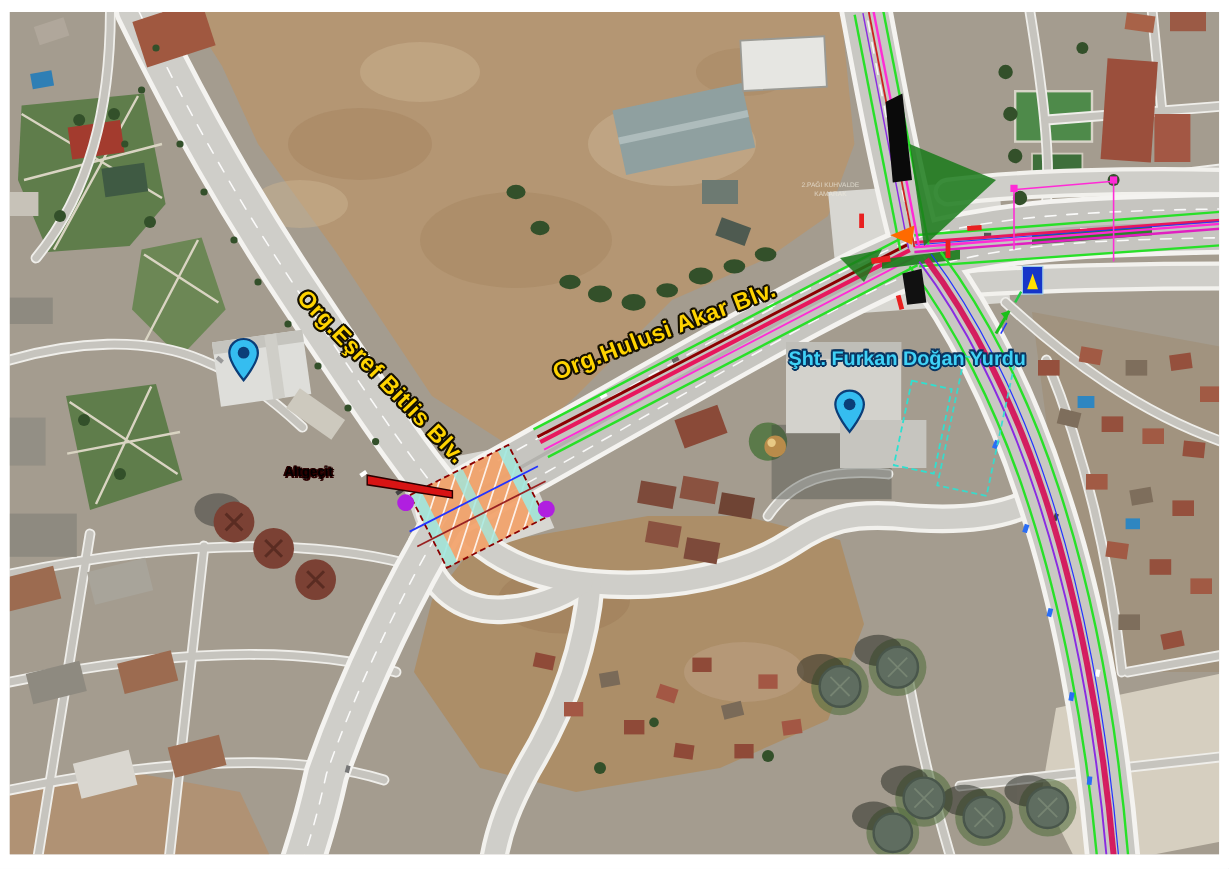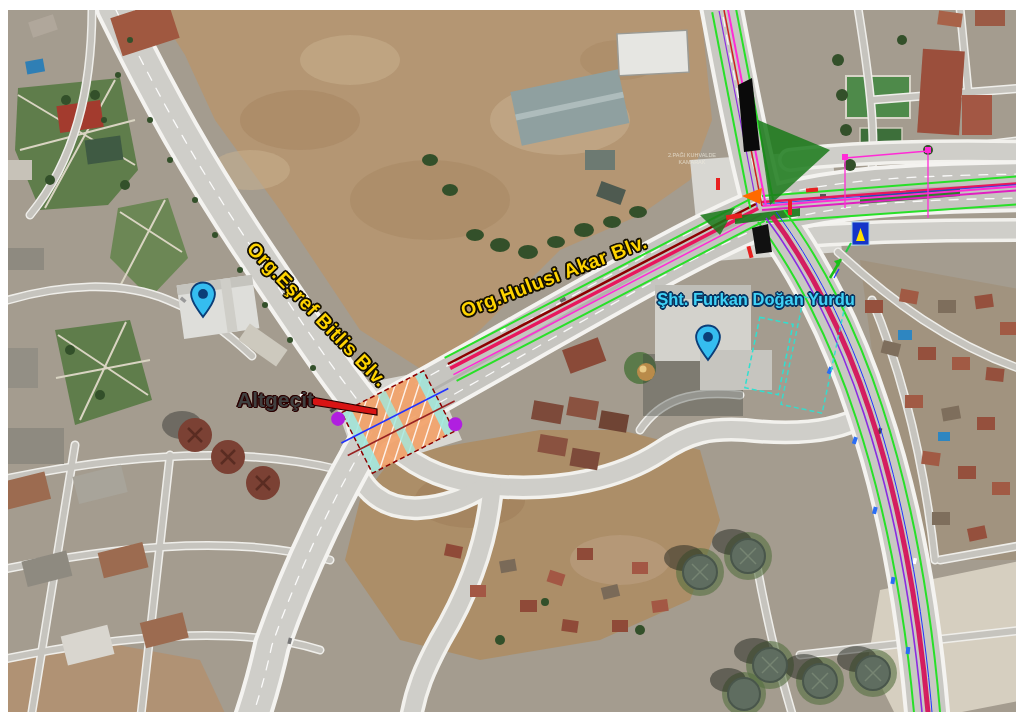--- a/index.html
+++ b/index.html
@@ -8,21 +8,21 @@
   #map-area{position:absolute;left:8px;top:10px;width:1008px;height:702px;overflow:hidden;background:#a49c8f;}
   #map-svg{position:absolute;left:-8px;top:-10px;}
   .lbl{position:absolute;font-weight:bold;white-space:normal;text-align:center;line-height:1.12;
        pointer-events:none;z-index:30;}
   .lbl-cyan{color:#3fd2f7;font-size:16.5px;
     text-shadow:-1.6px 0 #0a3560,1.6px 0 #0a3560,0 -1.6px #0a3560,0 1.6px #0a3560,
                 -1.2px -1.2px #0a3560,1.2px 1.2px #0a3560,-1.2px 1.2px #0a3560,1.2px -1.2px #0a3560;}
   .lbl-road{color:#ffd400;font-size:19.5px;white-space:nowrap;letter-spacing:0.5px;
     text-shadow:-1.8px 0 #151000,1.8px 0 #151000,0 -1.8px #151000,0 1.8px #151000,
                 -1.3px -1.3px #151000,1.3px 1.3px #151000,-1.3px 1.3px #151000,1.3px -1.3px #151000;}
-  .lbl-red{color:#404040;font-size:21px;white-space:nowrap;
+  .lbl-red{color:#000000;font-size:11px;white-space:nowrap;
     text-shadow:-1.4px 0 #2a0000,1.4px 0 #2a0000,0 -1.4px #2a0000,0 1.4px #2a0000,
                 -1px -1px #2a0000,1px 1px #2a0000;}
   .lbl-tiny{color:#ece8dc;font-size:5.5px;font-weight:normal;opacity:.75;width:58px;line-height:1.2;}
   .pin{position:absolute;z-index:31;}
   #frame{position:absolute;inset:0;border:solid #ffffff;border-width:10px 8px 12px 8px;
          pointer-events:none;z-index:40;}
 </style>
 </head>
 <body>
 

